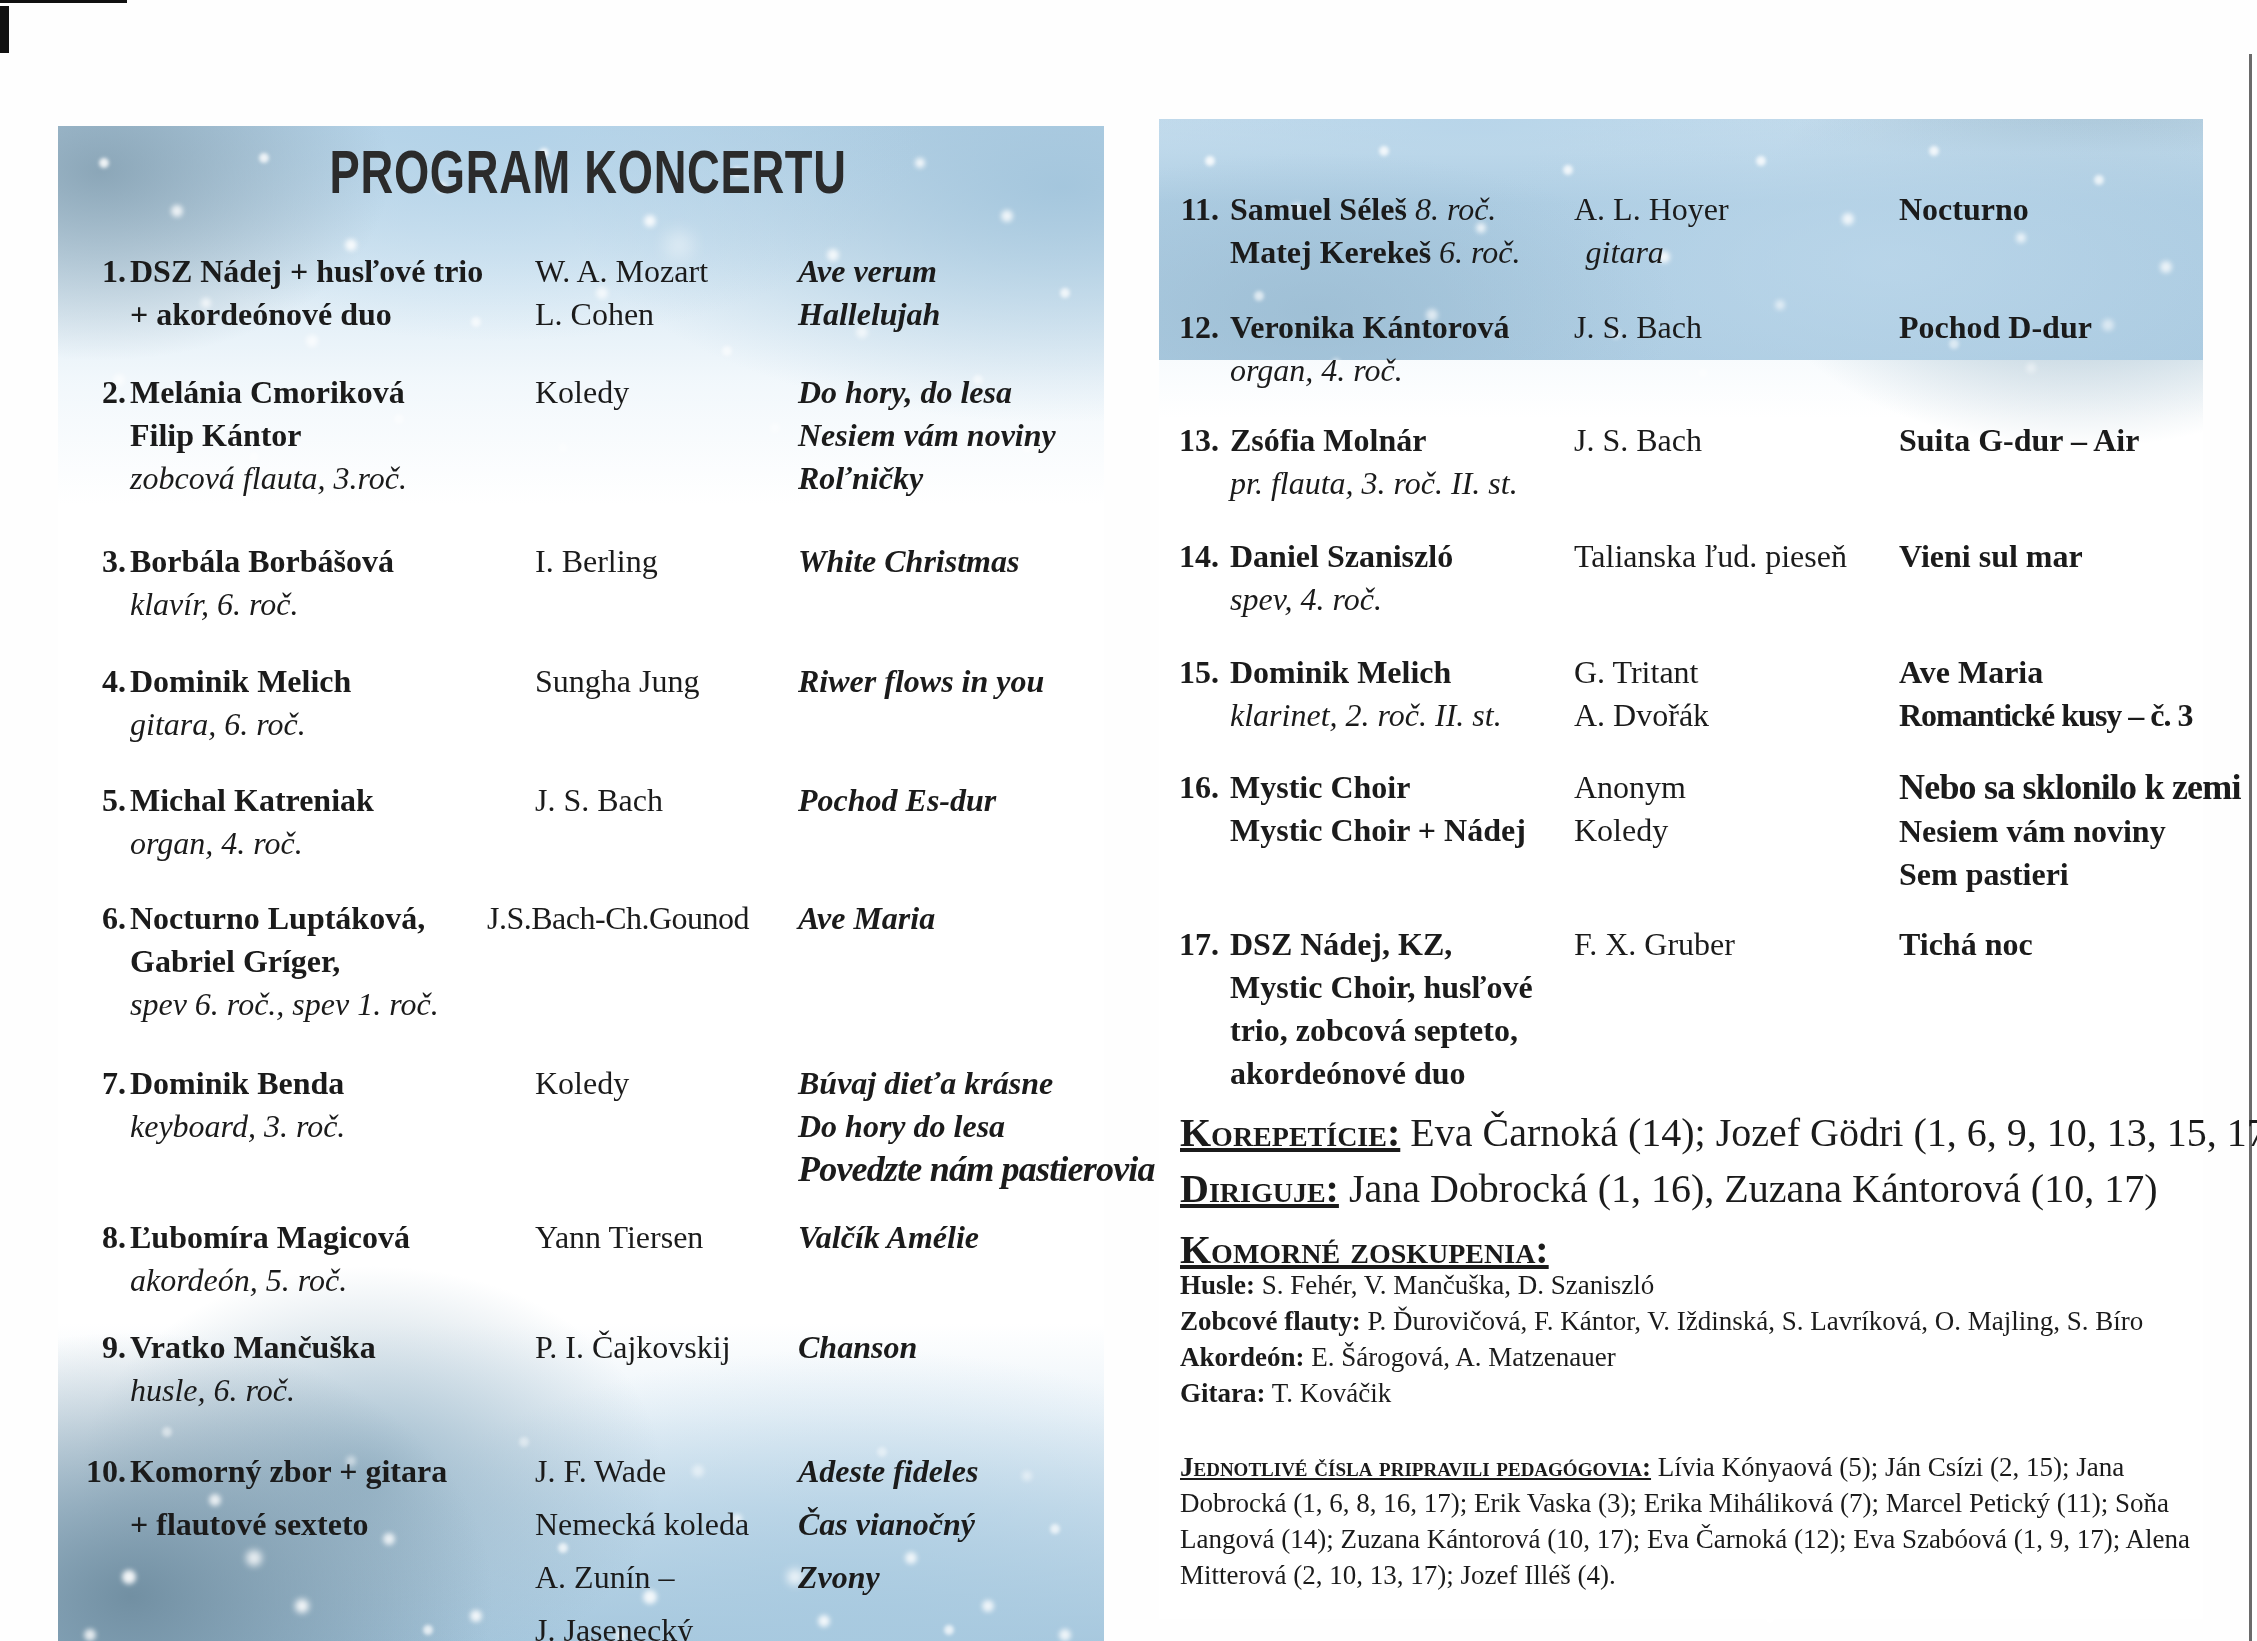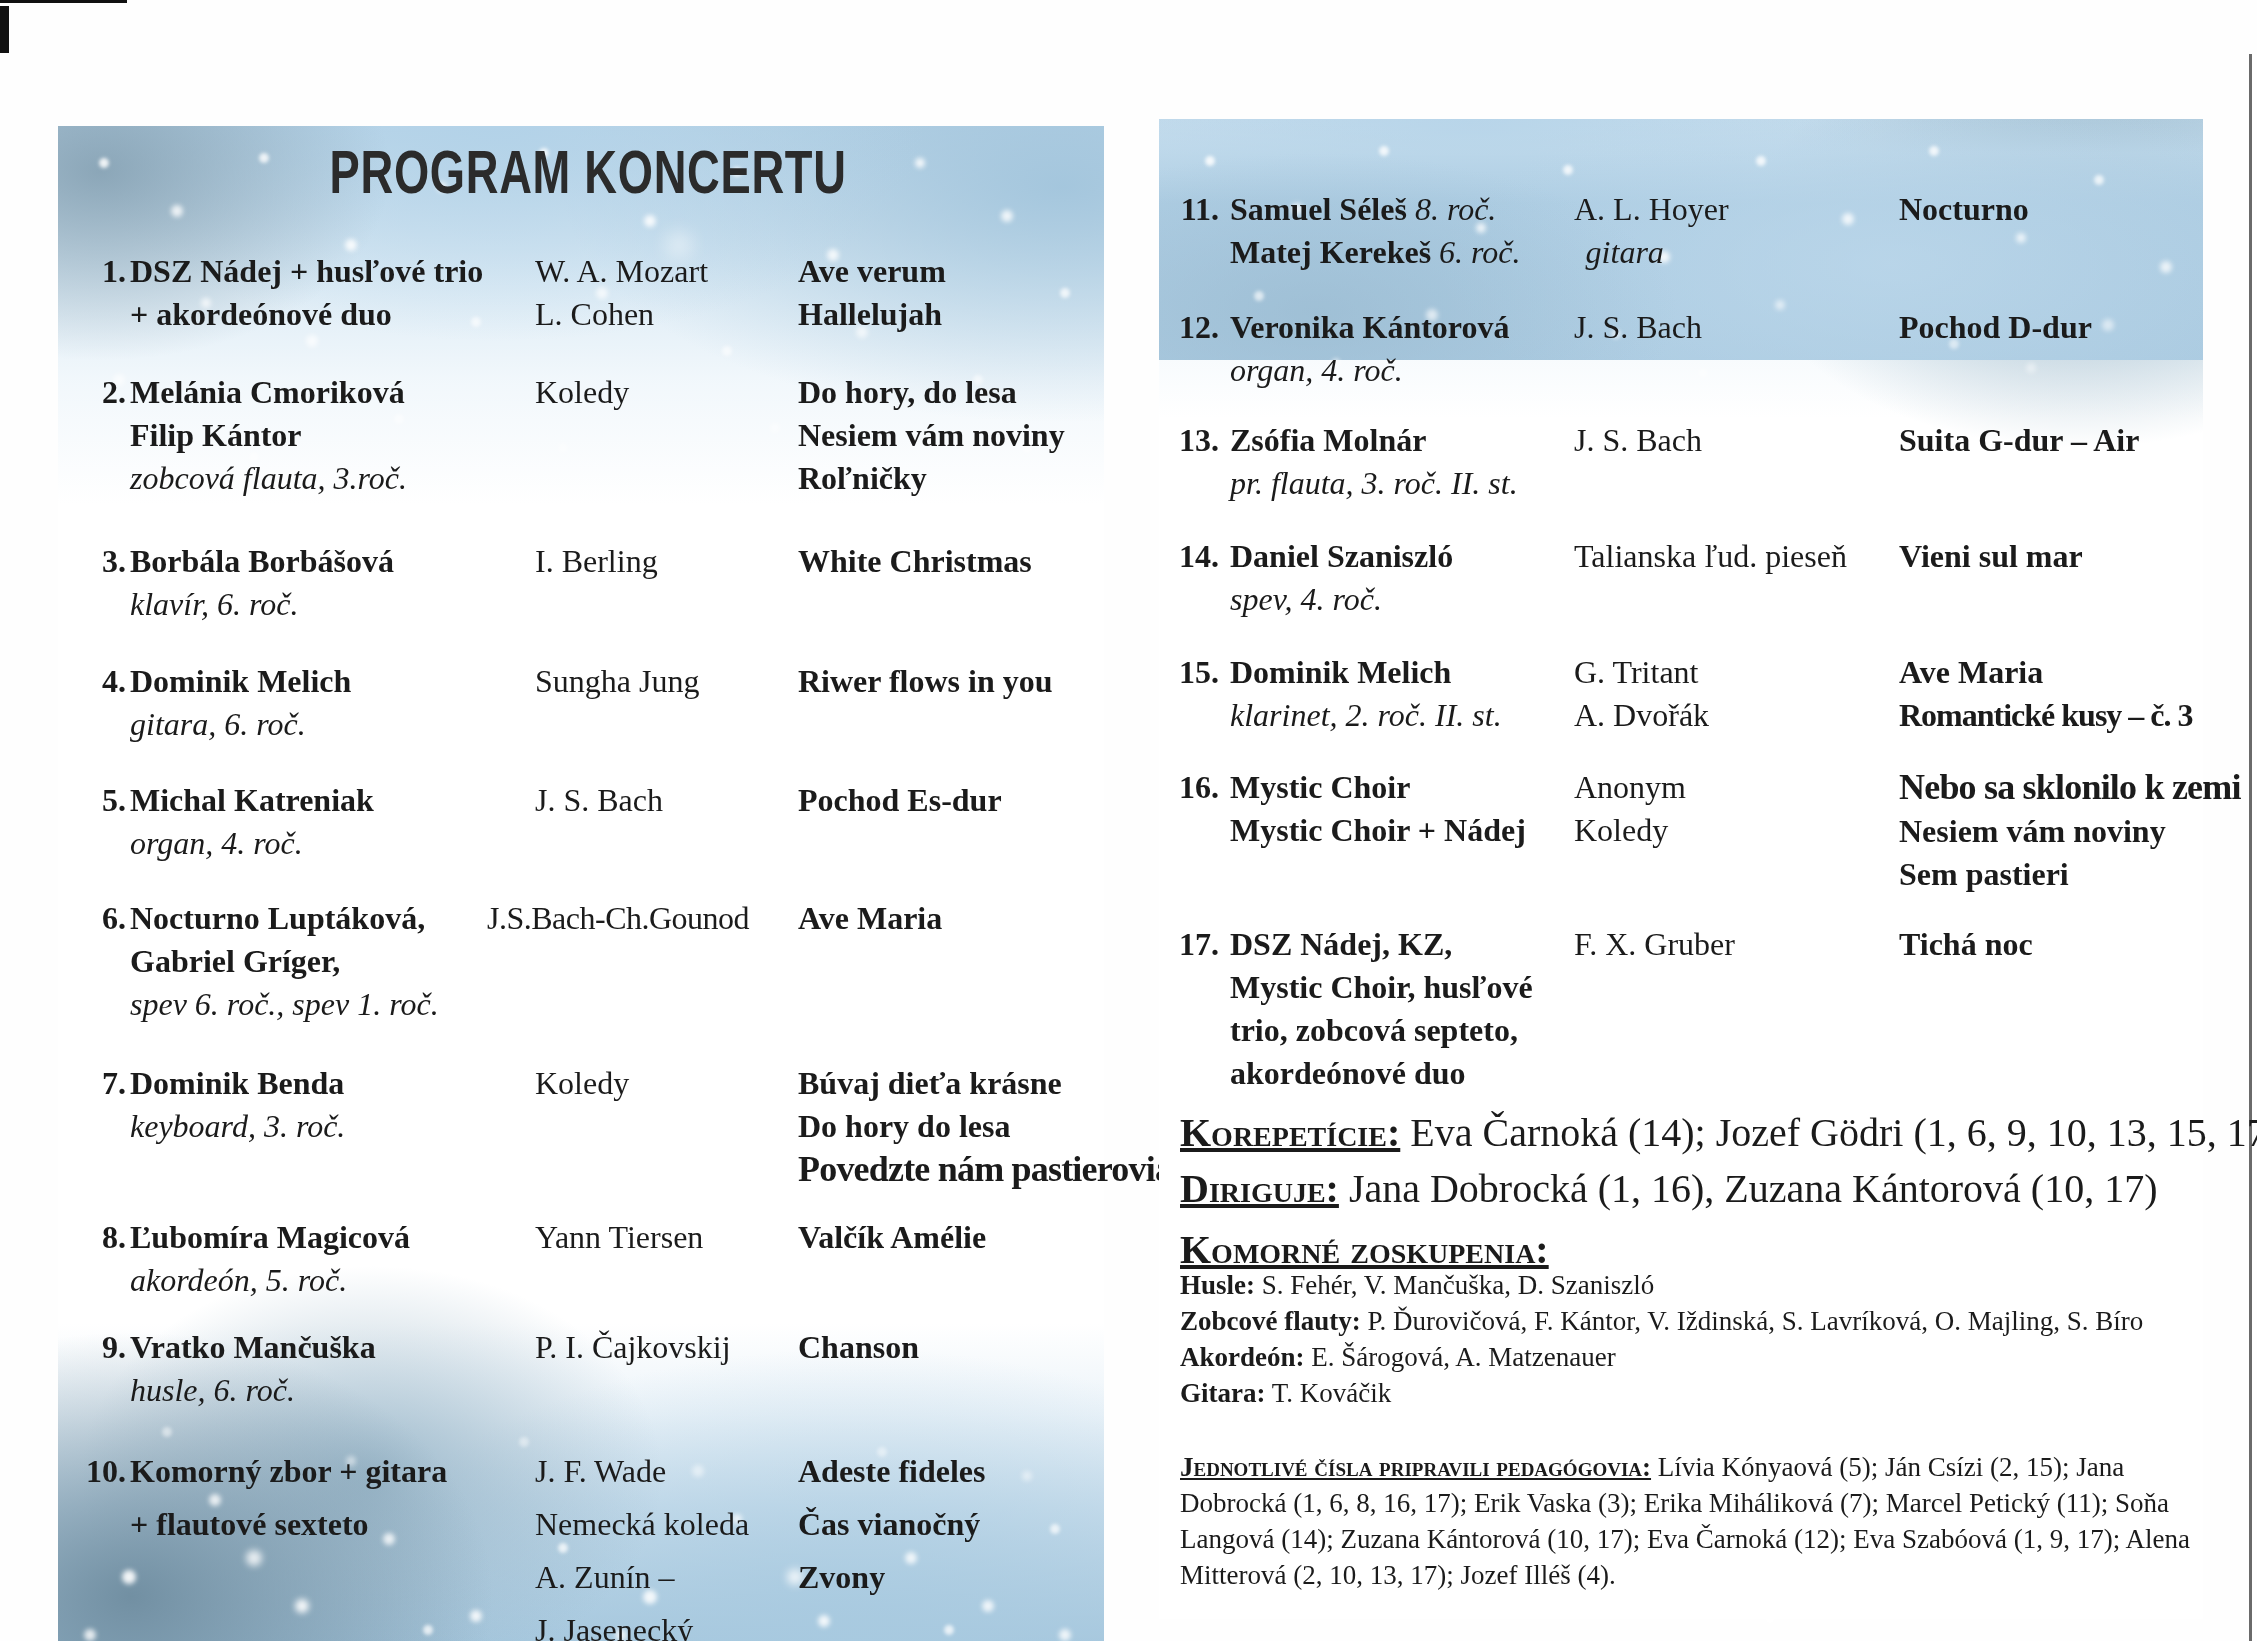--- a/index.html
+++ b/index.html
@@ -85,21 +85,21 @@
     font-weight:bold;font-size:62px;line-height:1.1;color:#2b2b2b;
     white-space:nowrap;letter-spacing:1px;
   }
   .item{position:absolute;left:0;width:100%;font-size:32px;line-height:43px;}
   .item .num{position:absolute;top:0;font-weight:bold;text-align:right;}
   #panel-left .item .num{left:0;width:68px;}
   #panel-right .item .num{left:0;width:60px;}
   .col{position:absolute;top:0;white-space:nowrap;}
   #panel-left .col-perf{left:72px;width:396px;}
   #panel-left .col-comp{left:477px;width:256px;}
-  #panel-left .col-piece{left:740px;width:309px;}
+  #panel-left .col-piece{left:740px;width:309px;font-style:italic;}
   #panel-right .col-perf{left:71px;width:338px;}
   #panel-right .col-comp{left:415px;width:319px;}
   #panel-right .col-piece{left:740px;width:309px;}
   .b{font-weight:bold;}
   .i{font-style:italic;}
   .r{font-weight:normal;}
   .bc{font-weight:bold;font-size:36px;letter-spacing:-0.8px;}
   .bt{font-weight:bold;letter-spacing:-1px;}
   .shl{margin-left:-48px;letter-spacing:-0.5px;}
   .ind{padding-left:11.6px;}

